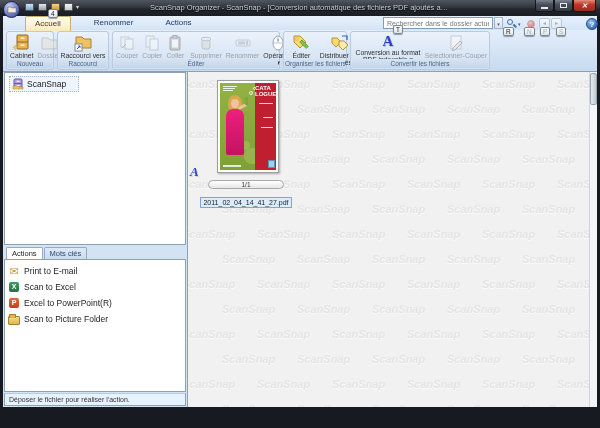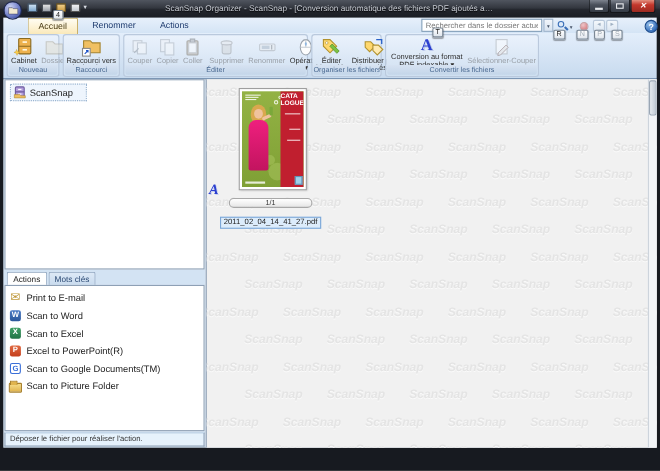--- a/index.html
+++ b/index.html
@@ -28,21 +28,21 @@
   .wbtn{width:19px;height:12px;border:1px solid #14161a;border-top:none;border-radius:0 0 3px 3px;
     background:linear-gradient(#7d838e,#4a505b 40%,#343a44);display:flex;align-items:center;justify-content:center;}
   .wbtn.close{width:23px;background:linear-gradient(#e2907f,#c4372c 40%,#9b2a20);}
   .gl-min{width:7px;height:2px;background:#e8eaee;margin-top:4px;}
   .gl-max{width:7px;height:5px;border:1px solid #e8eaee;}
   .gl-close{color:#fff;font-size:7px;line-height:7px;font-weight:bold;}
 
   
   .tabrow{position:absolute;left:3px;top:16px;width:594px;height:14px;
     background:linear-gradient(#e7f0fb,#d4e4f5);z-index:20;}
-  .tabs{position:absolute;left:22px;top:0;display:flex;gap:4px;}
+  .tabs{position:absolute;left:22px;top:0;display:flex;gap:14px;}
   .tab{padding:0 9px;font-size:8px;line-height:14px;color:#1e3b6e;}
   .tab.active{background:linear-gradient(#fffdf3,#fae9ba);border:1px solid #c9b06a;border-bottom:none;
     border-radius:2px 2px 0 0;color:#473a13;}
   .search-input{position:absolute;left:380px;top:1px;width:110px;height:12px;border:1px solid #7f9db9;
     background:#fff;font-size:7px;padding:0 3px;color:#333;}
   .search-input::placeholder{color:#777;}
   .sdrop{position:absolute;left:491px;top:1px;width:9px;height:12px;font-size:5px;line-height:12px;
     text-align:center;color:#49576b;background:linear-gradient(#f2f6fb,#d7e2ef);border:1px solid #9fb4cc;}
   .lens{position:absolute;left:503px;top:2px;width:11px;height:11px;}
   .lens i{position:absolute;left:1px;top:1px;width:6px;height:6px;border:1.5px solid #3a6fb8;border-radius:50%;}
@@ -421,41 +421,29 @@
 
     <div class="aplist">
       <div class="apitem">
         <span class="aic">
             <span class="ic-mail">✉</span>
           </span>
         <span>Print to E-mail</span>
       </div>
       <div class="apitem">
         <span class="aic">
-            <span class="sq sq-word">W</span>
-          </span>
-        <span>Scan to Word</span>
-      </div>
-      <div class="apitem">
-        <span class="aic">
             <span class="sq sq-excel">X</span>
           </span>
         <span>Scan to Excel</span>
       </div>
       <div class="apitem">
         <span class="aic">
             <span class="sq sq-ppt">P</span>
           </span>
         <span>Excel to PowerPoint(R)</span>
-      </div>
-      <div class="apitem">
-        <span class="aic">
-            <span class="sq sq-gdoc">G</span>
-          </span>
-        <span>Scan to Google Documents(TM)</span>
       </div>
       <div class="apitem">
         <span class="aic">
             <span class="ic-folder"></span>
           </span>
         <span>Scan to Picture Folder</span>
       </div>
     </div>
 
     <div class="aphint">Déposer le fichier pour réaliser l'action.</div>

